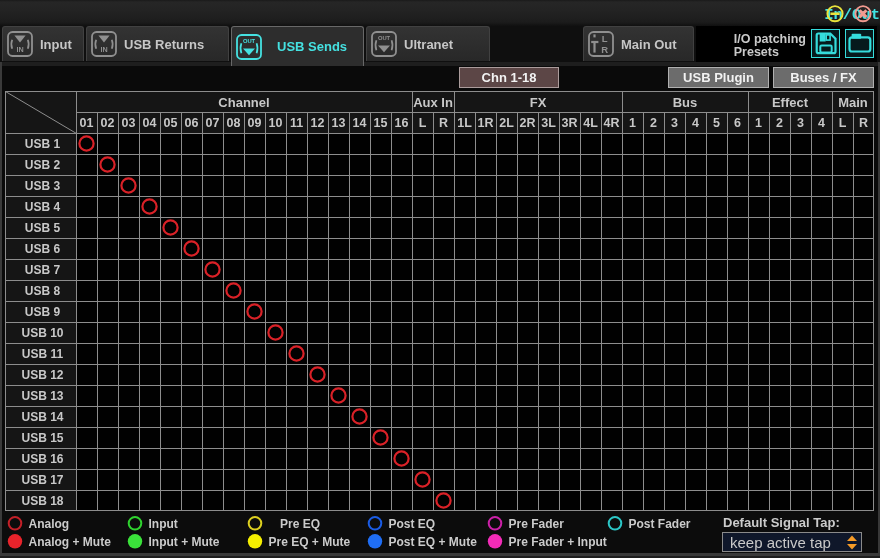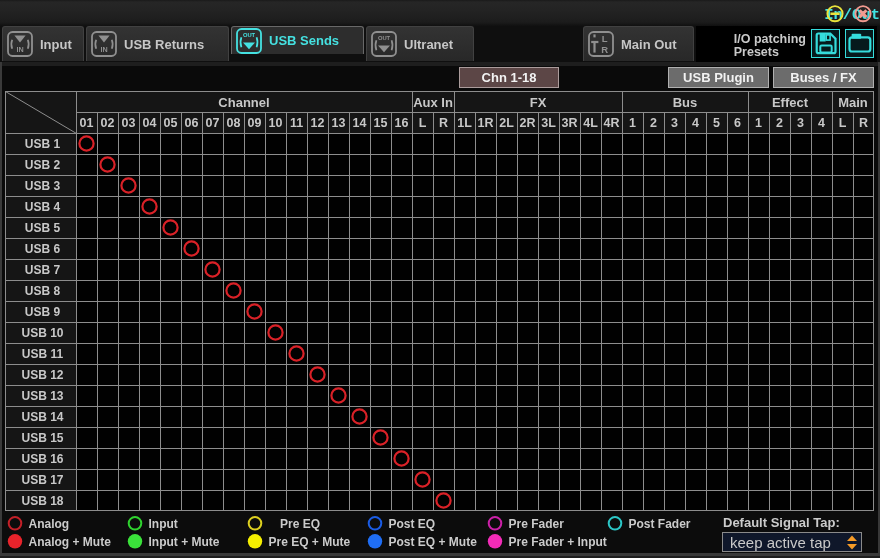--- a/index.html
+++ b/index.html
@@ -9,21 +9,21 @@
   
   #titlebar{left:0;top:0;width:880px;height:26px;
     background:linear-gradient(180deg,#1a1a1a 0%,#262626 8%,#232323 40%,#1c1c1c 85%,#101010 100%);}
   #title{width:100%;text-align:right;top:7.8px;color:#40e2e2;font-size:15.5px;font-weight:bold;font-family:"Liberation Mono",monospace;line-height:1;}
   
   #tabrow{left:0;top:26px;width:880px;height:36px;background:#0f0f0f;}
   .tab{position:absolute;top:0;height:35px;background:linear-gradient(180deg,#333333,#282828);
        border:1px solid #414141;border-bottom:none;border-radius:3px 3px 0 0;box-sizing:border-box;
        display:flex;align-items:center;}
   .tab .lbl{color:#c6c6c6;font-size:13px;font-weight:bold;margin-left:7px;white-space:nowrap;}
-  .tab.sel{height:28px;background:#2d2d2d;border-color:#686868;}
+  .tab.sel{height:40px;background:#2d2d2d;border-color:#686868;gap:8px;}
   .tab.sel .lbl{color:#45e1e1;}
   .tab svg{margin-left:4px;}
   #iobox{left:696px;top:0;width:181px;height:36px;background:#000;}
   #iotext{right:71px;top:6.5px;text-align:left;color:#c9c9c9;font-size:12.5px;font-weight:bold;line-height:13.5px;}
   .cybtn{position:absolute;top:3px;width:29px;height:29px;background:#061a1d;border:1.5px solid #35dcdc;box-sizing:border-box;}
   
   .sub{position:absolute;top:66.5px;height:21.5px;box-sizing:border-box;border:1px solid #b0b0b0;
        background:#6c6c6c;color:#f2f2f2;font-size:13px;font-weight:bold;text-align:center;line-height:19px;}
   .sub.sel{background:#5c4646;border-color:#ab9c9c;}
   
@@ -85,21 +85,21 @@
       <g fill="none" stroke="#45e1e1">
         <rect x="1" y="1" width="24" height="24" rx="4.5" stroke-width="1.8"></rect>
         <path d="M5.4,9.2 Q3.6,14.2 5.4,19.2" stroke-width="1.7"></path>
         <path d="M20.6,9.2 Q22.4,14.2 20.6,19.2" stroke-width="1.7"></path>
       </g>
       <text x="13" y="8.8" font-size="5.8" font-weight="bold" fill="#45e1e1" text-anchor="middle" font-family="Liberation Sans">OUT</text>
       <polygon points="7,14.6 19,14.6 13,21.3" fill="#45e1e1"></polygon>
     </svg>
     <span class="lbl">USB Sends</span>
   </div>
-  <div class="tab" style="left:366px;width:108px;">
+  <div class="tab" style="left:366px;width:124px;">
     <svg width="26" height="26" viewBox="0 0 26 26">
       <g fill="none" stroke="#909090">
         <rect x="1" y="1" width="24" height="24" rx="4.5" stroke-width="1.8"></rect>
         <path d="M5.4,9.2 Q3.6,14.2 5.4,19.2" stroke-width="1.7"></path>
         <path d="M20.6,9.2 Q22.4,14.2 20.6,19.2" stroke-width="1.7"></path>
       </g>
       <text x="13" y="8.8" font-size="5.8" font-weight="bold" fill="#909090" text-anchor="middle" font-family="Liberation Sans">OUT</text>
       <polygon points="7,14.6 19,14.6 13,21.3" fill="#909090"></polygon>
     </svg>
     <span class="lbl">Ultranet</span>

